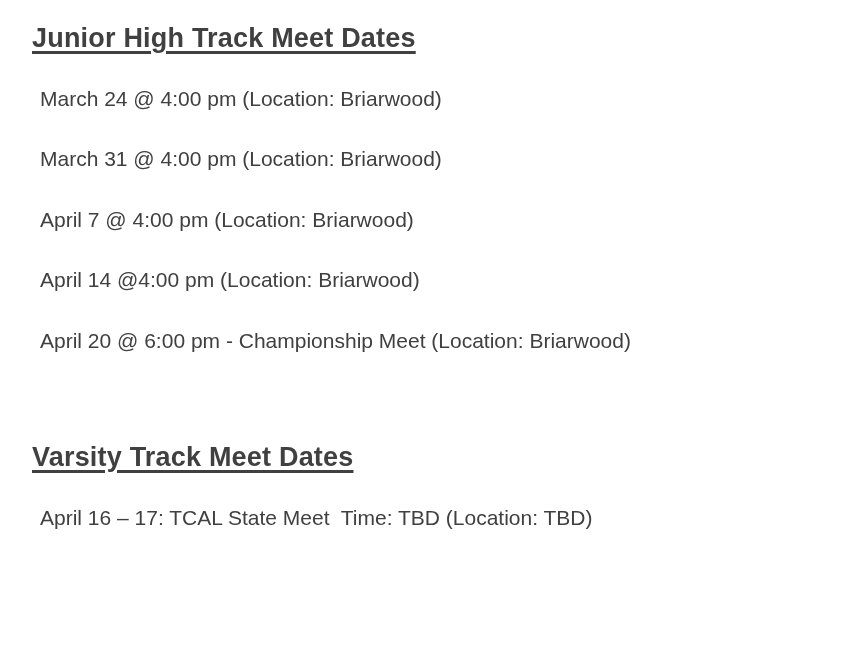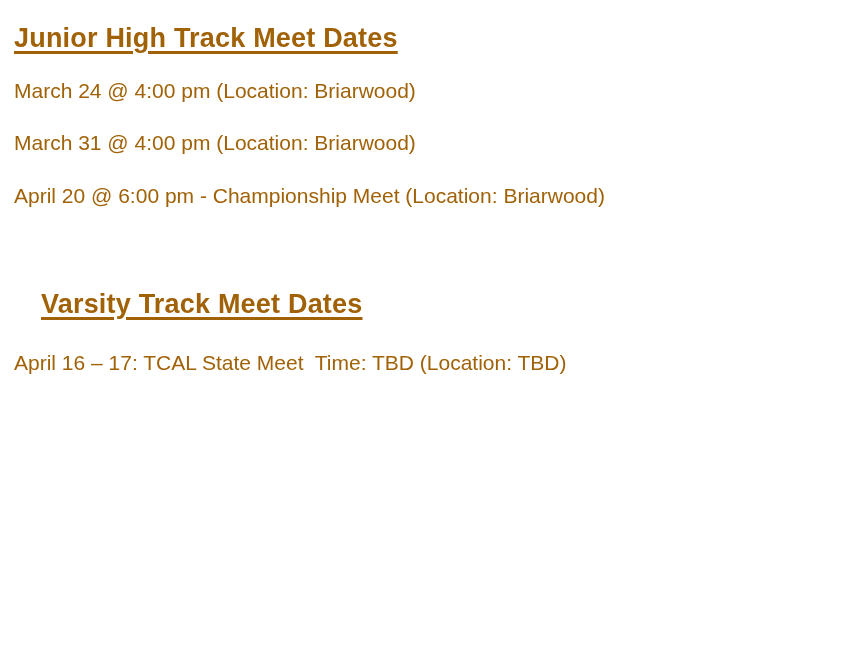--- a/index.html
+++ b/index.html
@@ -5,59 +5,60 @@
   html, body {
     margin: 0;
     padding: 0;
     background: #ffffff;
     width: 843px;
     height: 664px;
     overflow: hidden;
   }
   .doc {
     font-family: "Liberation Sans", "DejaVu Sans", sans-serif;
-    color: #a16207;
-    padding: 12px 10px 0 14px;
+    color: #404040;
+    padding: 12px 10px 0 32px;
     box-sizing: border-box;
     width: 680px;
   }
   .section-heading {
     font-size: 27px;
     font-weight: bold;
     text-decoration: underline;
     text-decoration-thickness: 3px;
     text-underline-offset: 4px;
     line-height: 52.5px;
     margin: 0;
     white-space: pre-wrap;
     letter-spacing: 0.2px;
   }
   .doc-line {
     font-size: 21px;
     line-height: 52.5px;
-    margin: 0;
+    margin: 8px;
     white-space: pre-wrap;
   }
   .section-spacer {
     height: 56px;
   }
   #heading-varsity {
     margin-bottom: 6px;
-    margin-left: 27px;
   }
 </style>
 </head>
 <body>
 
 <div class="doc">
 
   <div class="section">
     <h1 class="section-heading">Junior High Track Meet Dates</h1>
     <p class="doc-line">March 24 @ 4:00 pm (Location: Briarwood)</p>
     <p class="doc-line">March 31 @ 4:00 pm (Location: Briarwood)</p>
+    <p class="doc-line">April 7 @ 4:00 pm (Location: Briarwood)</p>
+    <p class="doc-line">April 14 @4:00 pm (Location: Briarwood)</p>
     <p class="doc-line">April 20 @ 6:00 pm - Championship Meet (Location: Briarwood)</p>
   </div>
 
   <div class="section-spacer"></div>
 
   <div class="section">
     <h1 class="section-heading" id="heading-varsity">Varsity Track Meet Dates</h1>
     <p class="doc-line">April 16 – 17: TCAL State Meet  Time: TBD (Location: TBD)</p>
   </div>
 

